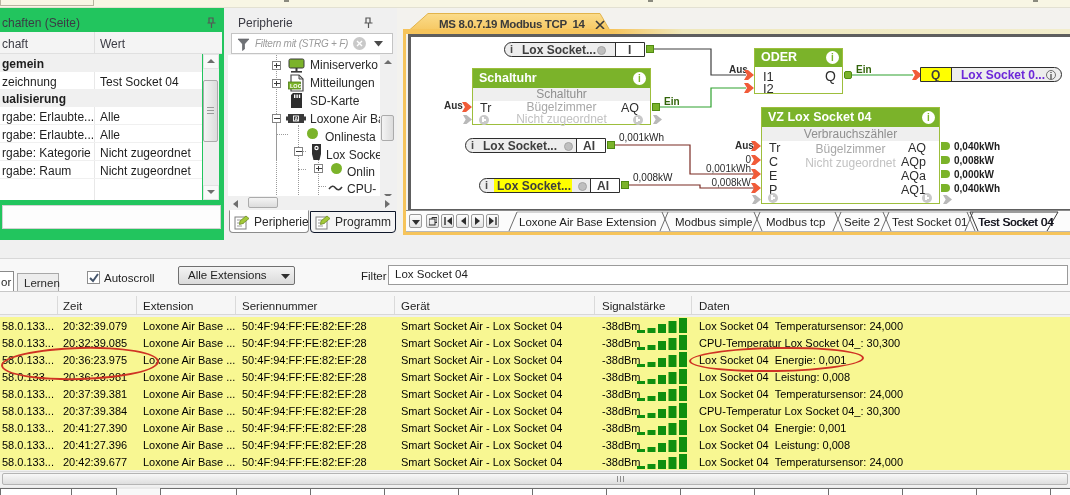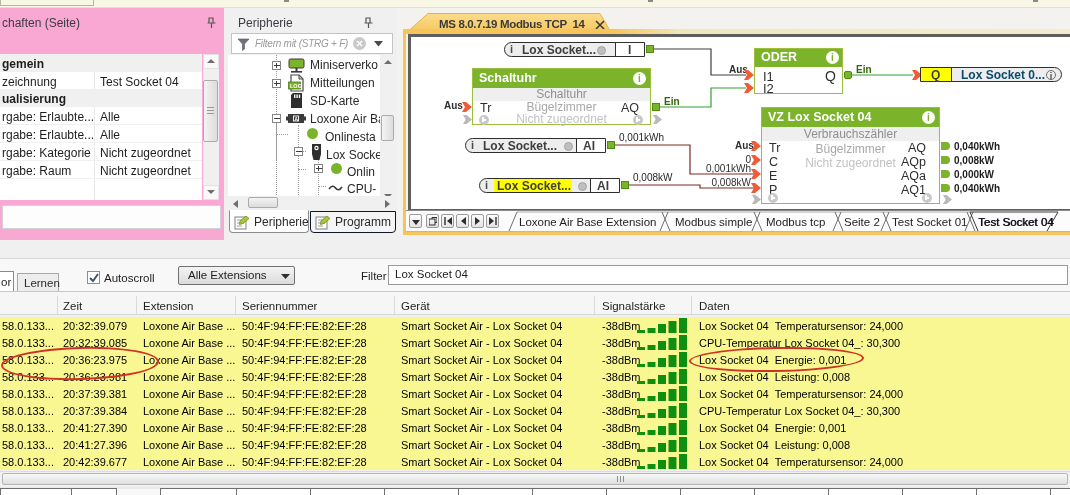--- a/index.html
+++ b/index.html
@@ -22,27 +22,32 @@
 <body>
 <div id="stage">
 
 <div class="abs" style="left:0;top:0;width:1070px;height:8px;background:#F8F6E4;"></div>
 <div class="abs" style="left:0;top:0;width:94px;height:6px;border:1px solid #B8B5A0;border-top:none;background:#F8F6E4;"></div>
 <div class="abs" style="left:0;top:7px;width:1070px;height:1px;background:#E3E1D2;"></div>
 <div class="abs" style="left:284px;top:0;width:5px;height:2px;background:#8A8A7E;"></div>
 <div class="abs" style="left:648px;top:0;width:5px;height:2px;background:#8A8A7E;"></div>
 <div class="abs" style="left:1033px;top:0;width:5px;height:2px;background:#8A8A7E;"></div>
 
-<div class="abs" id="props" style="left:0;top:8px;width:224px;height:232px;background:#f9a8d4;">
+<div class="abs" id="props" style="left:0;top:8px;width:224px;height:232px;background:#22c55e;">
   <div class="abs" style="left:2px;top:8px;font-size:12px;color:#3B3B44;">chaften (Seite)</div>
 
   <svg class="abs" style="left:206px;top:9px;" width="11" height="12" viewBox="0 0 11 12">
     <path d="M3 1 h4 v5 h-4 z M1.5 6 h8 M5.5 6 v5" stroke="#555" stroke-width="1.2" fill="none"></path>
   </svg>
 
+  <div class="abs" style="left:0;top:24px;width:222px;height:22px;background:#F4F4F4;border-bottom:1px solid #E0E0E0;">
+    <div class="abs" style="left:2px;top:5px;font-size:12px;color:#3B3B44;">chaft</div>
+    <div class="abs" style="left:100px;top:5px;font-size:12px;color:#3B3B44;">Wert</div>
+    <div class="abs" style="left:94px;top:0;width:1px;height:22px;background:#E0E0E0;"></div>
+  </div>
 
   <div class="abs" id="ptable" style="left:0;top:46px;width:202px;height:146px;background:#fff;font-size:12px;color:#1E1E1E;">
     <div class="abs" style="left:94px;top:0;width:1px;height:146px;background:#E8E8E8;"></div>
     <div class="prow abs" style="left:0;top:0;width:202px;height:18px;background:#F0F0F0;">
           <b style="position:absolute;left:2px;top:3px;">gemein</b>
         </div>
     <div class="prow abs" style="left:0;top:18px;width:202px;height:18px;border-bottom:1px solid #F0F0F0;">
           <span style="position:absolute;left:2px;top:3px;">zeichnung</span>
           <span style="position:absolute;left:100px;top:3px;">Test Socket 04</span>
         </div>
@@ -311,21 +316,21 @@
           </svg>
     <div class="abs" style="left:437px;top:31px;width:8px;height:8px;background:#7BB32A;border:1px solid #4F8A12;border-radius:2px;"></div>
     <span class="abs" style="left:449px;top:24px;font-size:10px;font-weight:bold;color:#33650A;">Ein</span>
 
     <svg class="abs" style="left:505px;top:30px;" width="10" height="10">
             <path d="M0 0 h4 l6 5 -6 5 h-4 l3 -5 z" fill="#F15B38"></path>
           </svg>
     <div class="abs" style="left:513px;top:27px;width:142px;height:15px;border:1px solid #2E2E2E;border-radius:0 8px 8px 0;background:#EDEDED;">
       <div class="abs" style="left:0;top:0;width:31px;height:13px;background:#FFFF00;border-right:1px solid #2E2E2E;"></div>
       <span class="abs" style="left:10px;top:0px;font-size:12px;font-weight:bold;color:#3E3E3E;">Q</span>
-      <span class="abs" style="left:40px;top:0px;font-size:12px;font-weight:bold;color:#0c4a6e;">Lox Socket 0...</span>
+      <span class="abs" style="left:40px;top:0px;font-size:12px;font-weight:bold;color:#6d28d9;">Lox Socket 0...</span>
       <div class="abs" style="left:125px;top:1.5px;width:10px;height:10px;border:1px solid #6E6E6E;border-radius:50%;font-size:9px;font-weight:bold;color:#4A4A4A;text-align:center;line-height:10px;">i</div>
     </div>
 
     <div class="abs" style="left:354px;top:67px;width:179px;height:97px;border:1px solid #9DBE3C;background:#fff;">
       <div class="abs" style="left:0;top:0;width:177px;height:19px;background:#7BB32A;">
         <span class="abs" style="left:6px;top:2px;font-size:12.5px;font-weight:bold;color:#fff;">VZ Lox Socket 04</span>
         <div class="abs" style="left:160px;top:2.5px;width:13px;height:13px;border-radius:50%;background:#fff;text-align:center;font-size:10px;font-weight:bold;color:#7BB32A;line-height:13px;">i</div>
       </div>
       <div class="abs" style="left:0;top:19px;width:177px;height:14px;background:#EFEFEF;text-align:center;font-size:12px;line-height:14px;color:#8F8F8F;">Verbrauchszähler</div>
       <div class="abs" style="left:0;top:34px;width:177px;height:14px;text-align:center;font-size:12px;line-height:14px;color:#A8A8A8;">Bügelzimmer</div>

